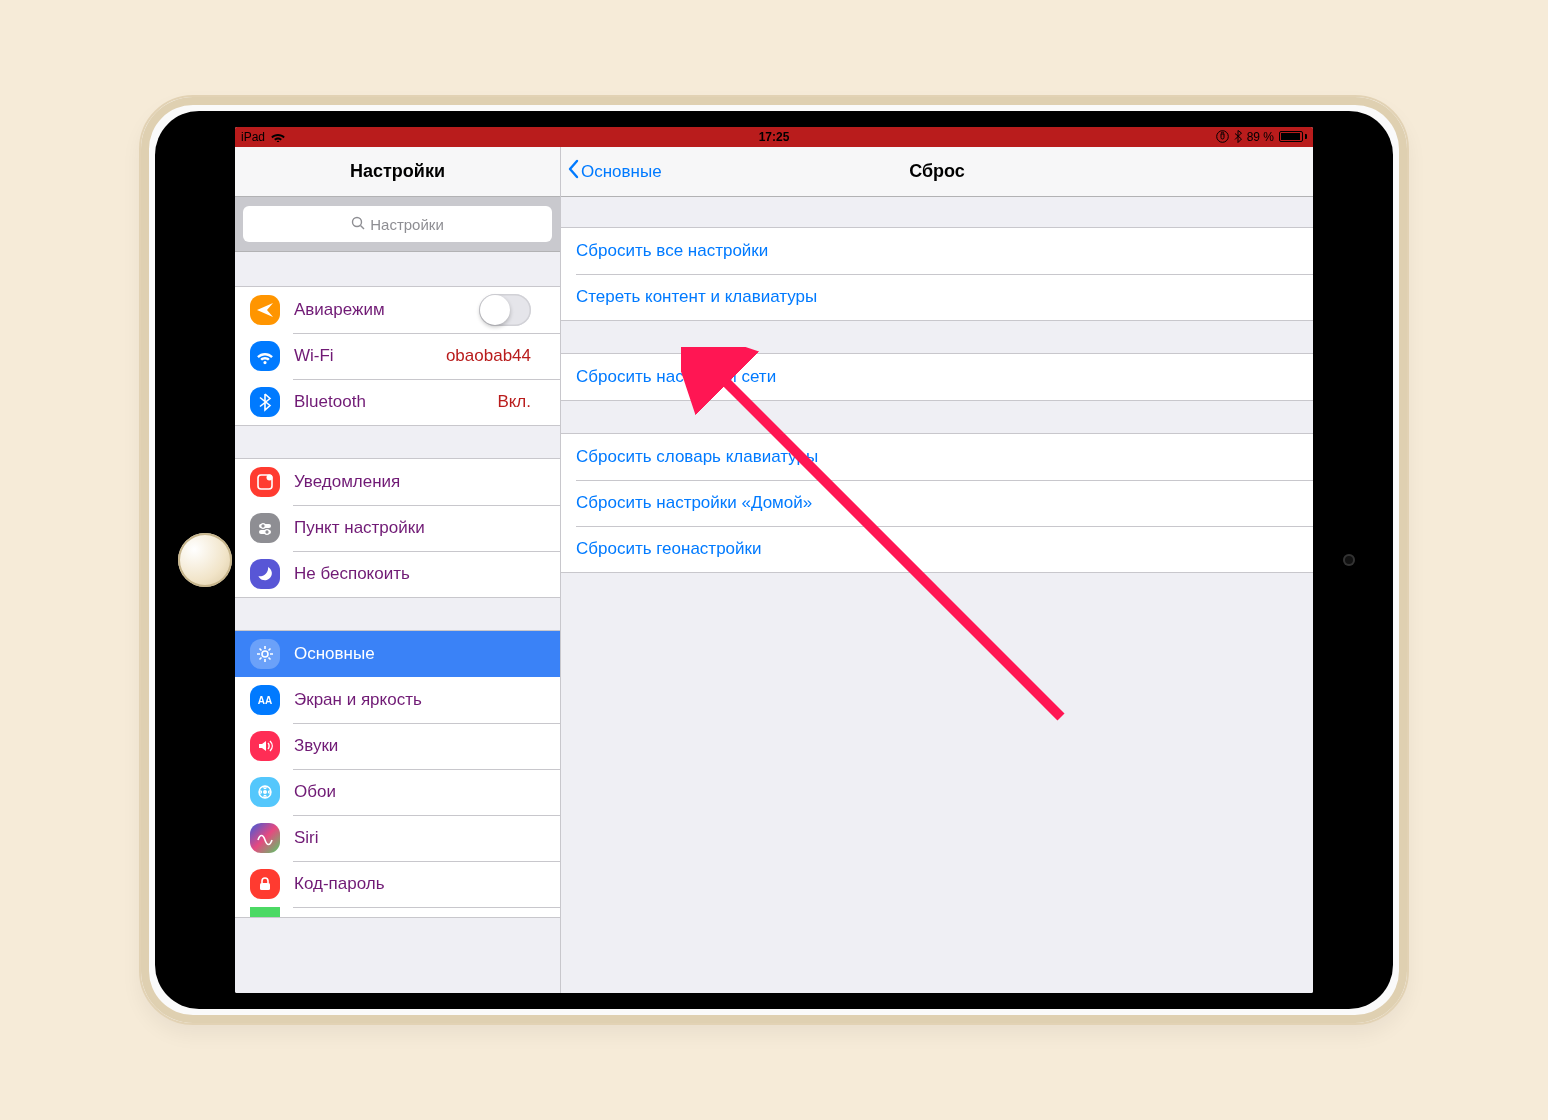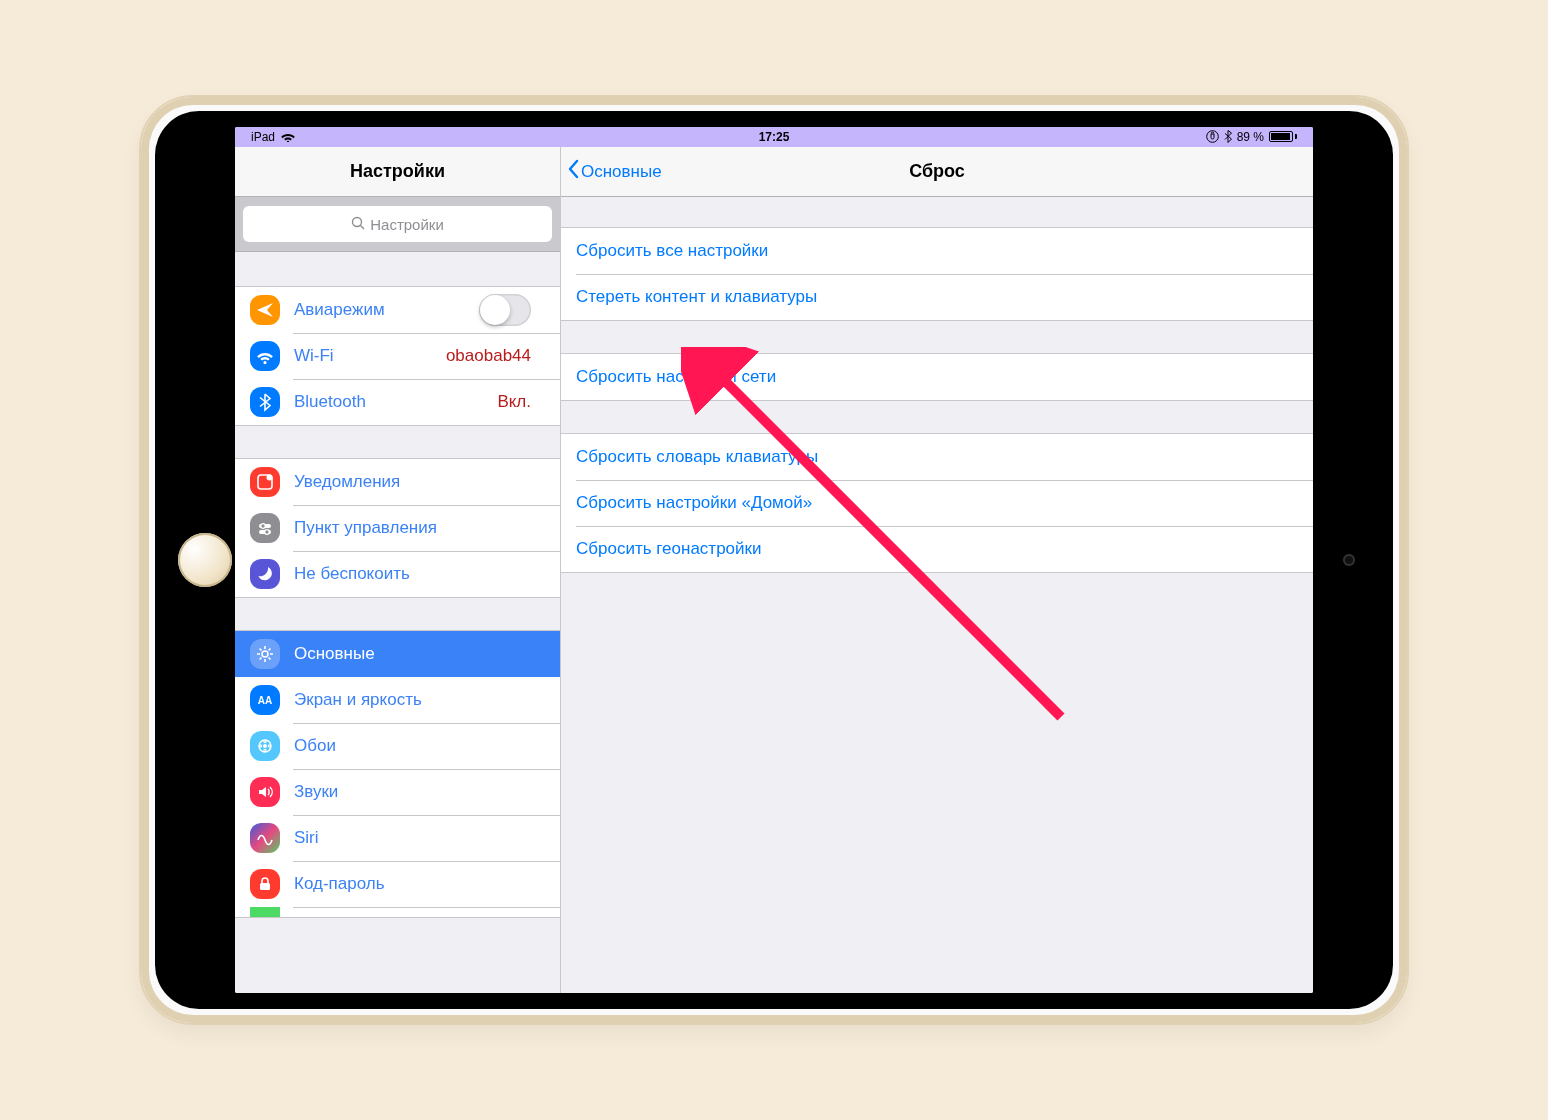--- a/index.html
+++ b/index.html
@@ -43,22 +43,22 @@
   }
 
   
   .status-bar {
     height: 20px;
     font-size: 12px;
     color: #000;
     display: grid;
     grid-template-columns: 1fr auto 1fr;
     align-items: center;
-    padding: 0 16px;
-    background: #c4b5fd;
+    padding: 0 6px;
+    background: #b91c1c;
     border-bottom: 1px solid rgba(0,0,0,0);
   }
   .status-left { display: flex; align-items: center; gap: 6px; }
   .status-right { display: flex; align-items: center; gap: 5px; justify-content: flex-end; }
   .wifi-icon svg, .status-right svg { display:block; }
   .status-time { text-align: center; font-weight: 600; }
 
   
   .split { flex: 1; display: flex; min-height: 0; }
   .sidebar { width: 326px; border-right: 1px solid #c8c7cc; display: flex; flex-direction: column; background:#efeff4;}
@@ -101,21 +101,21 @@
     min-height: 46px;
     padding: 0 29px 0 15px;
     display: flex; align-items: center; gap: 14px;
     position: relative;
     font-size: 17px;
   }
   .row + .row::before {
     content:""; position:absolute; left:58px; right:0; top:0; height:1px; background:#c8c7cc;
   }
   .detail .row + .row::before { left: 15px; }
-  .row .label { flex:1; color:#3b82f6; }
+  .row .label { flex:1; color:#701a75; }
   .row .value { color:#b91c1c; font-size:17px; }
   .row.selected { background:#3a82f7; }
   .row.selected .label { color:#fff; }
   .row.selected::before, .row.selected + .row::before { display:none; }
 
   .app-icon {
     width: 30px; height: 30px; border-radius: 11px; flex: none;
     display:flex; align-items:center; justify-content:center; color:#fff;
   }
   .app-icon svg { width: 20px; height: 20px; }
@@ -257,21 +257,21 @@
               </div>
               <div class="row">
                 <div class="app-icon ic-control">
                   <svg viewBox="0 0 20 20">
                       <rect x="4" y="6" width="12" height="4" rx="2" fill="#fff"></rect>
                       <circle cx="8" cy="8" r="2.3" fill="#8e8e93" stroke="#fff" stroke-width="1.3"></circle>
                       <rect x="4" y="12" width="12" height="4" rx="2" fill="#fff"></rect>
                       <circle cx="12" cy="14" r="2.3" fill="#8e8e93" stroke="#fff" stroke-width="1.3"></circle>
                     </svg>
                 </div>
-                <span class="label">Пункт управления</span>
+                <span class="label">Пункт настройки</span>
               </div>
               <div class="row">
                 <div class="app-icon ic-dnd">
                   <svg viewBox="0 0 20 20">
                       <path fill="#fff" d="M13 3a7 7 0 11-9.6 9A8 8 0 0013 3z"></path>
                     </svg>
                 </div>
                 <span class="label">Не беспокоить</span>
               </div>
             </div>
@@ -286,44 +286,44 @@
                 </div>
                 <span class="label">Основные</span>
               </div>
               <div class="row">
                 <div class="app-icon ic-display">
                   <svg viewBox="0 0 20 20">
                       <text x="10" y="14" text-anchor="middle" fill="#fff" font-size="10" font-weight="700">AA</text>
                     </svg>
                 </div>
                 <span class="label">Экран и яркость</span>
+              </div>
+              <div class="row">
+                <div class="app-icon ic-sounds">
+                  <svg viewBox="0 0 20 20">
+                      <path fill="#fff" d="M4 8h3l4-3v10l-4-3H4z"></path>
+                      <path fill="none" stroke="#fff" stroke-width="1.4" d="M13 7c1.5 1.5 1.5 4.5 0 6M15 5c3 3 3 7 0 10"></path>
+                    </svg>
+                </div>
+                <span class="label">Звуки</span>
               </div>
               <div class="row">
                 <div class="app-icon ic-wallpaper">
                   <svg viewBox="0 0 20 20">
                       <circle cx="10" cy="10" r="6" fill="none" stroke="#fff" stroke-width="1.4"></circle>
                       <circle cx="10" cy="10" r="2" fill="#fff"></circle>
                       <g stroke="#fff" stroke-width="1.2" fill="none">
                         <circle cx="10" cy="5.5" r="1.1"></circle>
                         <circle cx="10" cy="14.5" r="1.1"></circle>
                         <circle cx="5.5" cy="10" r="1.1"></circle>
                         <circle cx="14.5" cy="10" r="1.1"></circle>
                       </g>
                     </svg>
                 </div>
                 <span class="label">Обои</span>
-              </div>
-              <div class="row">
-                <div class="app-icon ic-sounds">
-                  <svg viewBox="0 0 20 20">
-                      <path fill="#fff" d="M4 8h3l4-3v10l-4-3H4z"></path>
-                      <path fill="none" stroke="#fff" stroke-width="1.4" d="M13 7c1.5 1.5 1.5 4.5 0 6M15 5c3 3 3 7 0 10"></path>
-                    </svg>
-                </div>
-                <span class="label">Звуки</span>
               </div>
               <div class="row">
                 <div class="app-icon ic-siri">
                   <svg viewBox="0 0 20 20">
                       <path fill="none" stroke="#fff" stroke-width="1.6" d="M3 12c2-6 5-6 7 0s5 6 7 0"></path>
                     </svg>
                 </div>
                 <span class="label">Siri</span>
               </div>
               <div class="row">

